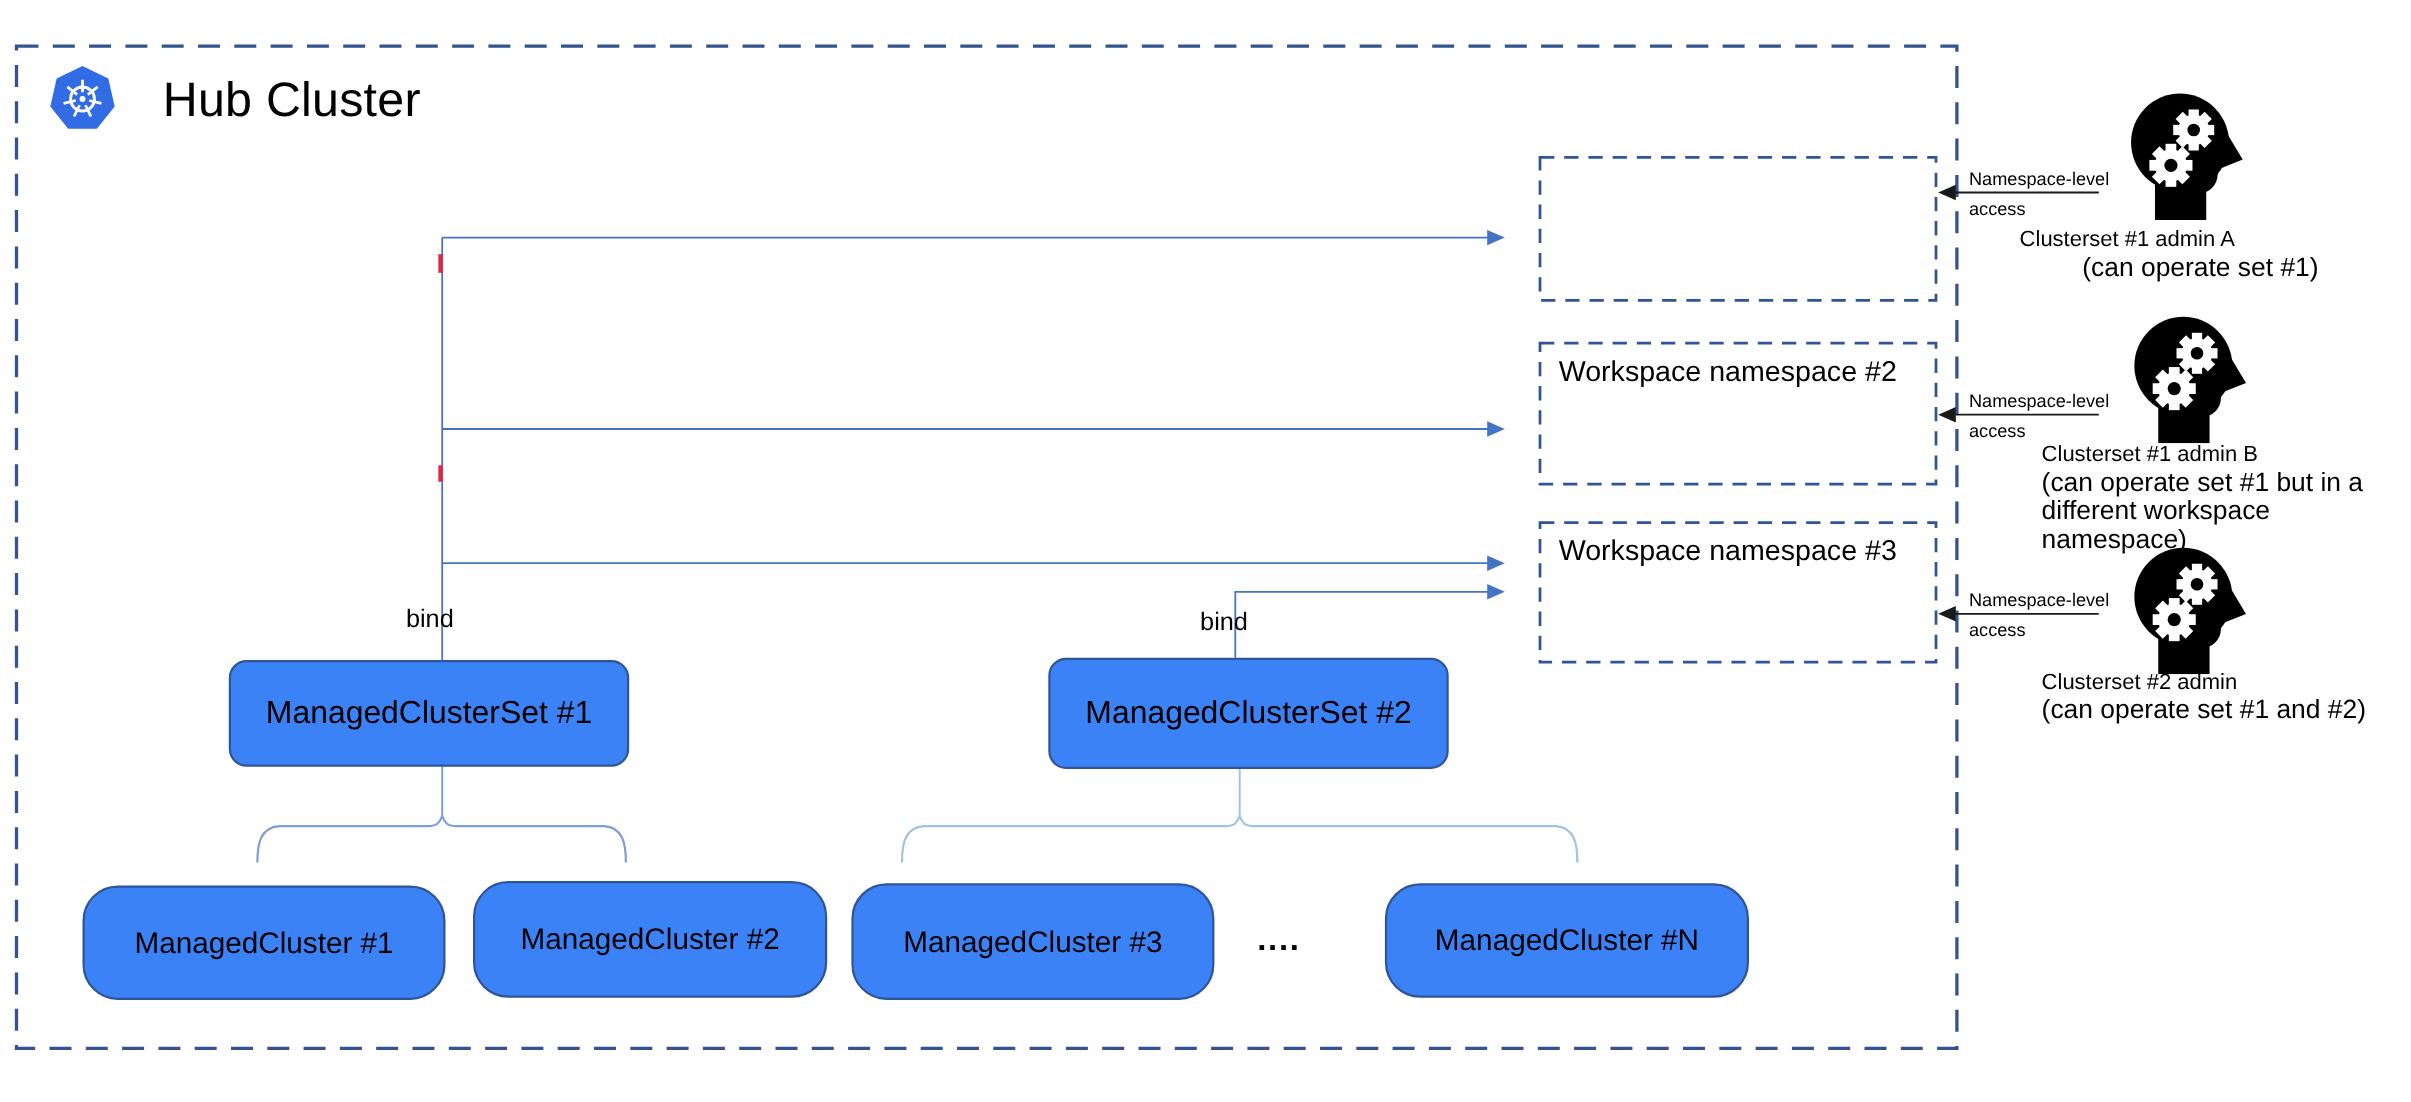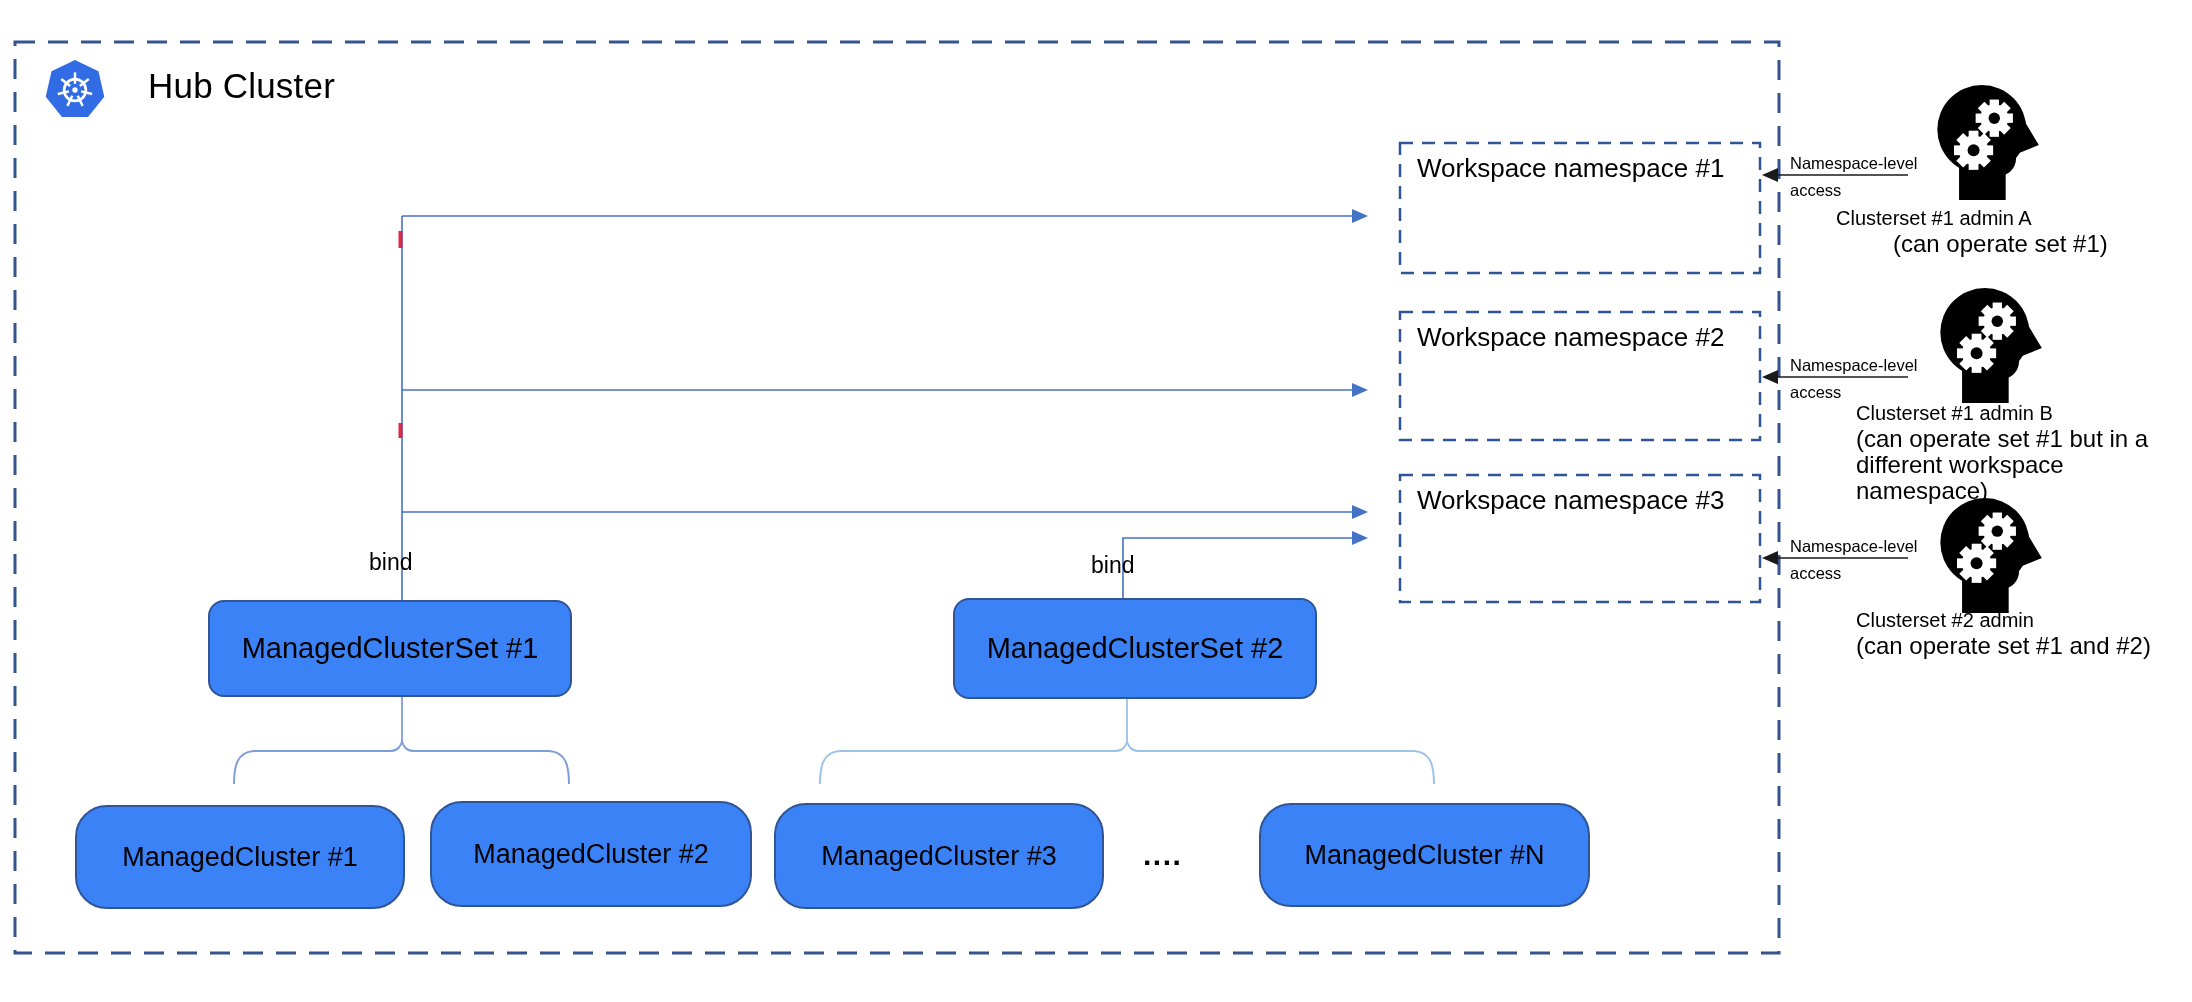--- a/index.html
+++ b/index.html
@@ -1,20 +1,20 @@
 <!DOCTYPE html>
 <html><head>
 <meta charset="utf-8">
 <style>
   html,body{margin:0;padding:0;background:#fff;}
   .stage{position:relative;width:2192px;height:1002px;background:#fff;
          font-family:"Liberation Sans",sans-serif;color:#000;overflow:hidden;}
   .svg-layer{position:absolute;left:0;top:0;z-index:1;}
   .lbl{position:absolute;z-index:2;}
-  .title{font-size:35px;letter-spacing:.2px;}
+  .title{font-size:44px;letter-spacing:.2px;}
   .ws-label{font-size:26px;}
   .roundbox{position:absolute;z-index:2;border:2.5px solid #2F5597;border-radius:16px;
             background:#3b82f6;display:flex;align-items:center;justify-content:center;text-align:center;}
   .mcs{font-size:29px;}
   .mc{font-size:27px;border-radius:32px;}
   .bind{font-size:23px;font-weight:normal;z-index:3;}
   .acc{font-size:16.5px;line-height:18px;white-space:nowrap;}
   .dots{font-size:30px;font-weight:bold;letter-spacing:1.5px;}
   .admin-text{font-size:24px;line-height:26px;white-space:pre-line;}
   .admin-name{font-size:20px;line-height:26px;white-space:nowrap;}
@@ -90,21 +90,20 @@
       <line x1="33.7" y1="25.1" x2="42.3" y2="18.3"></line>
       <line x1="34.9" y1="30.3" x2="45.6" y2="32.8"></line>
       <line x1="31.6" y1="34.5" x2="36.4" y2="44.4"></line>
       <line x1="26.4" y1="34.5" x2="21.6" y2="44.4"></line>
       <line x1="23.1" y1="30.3" x2="12.4" y2="32.8"></line>
       <line x1="24.3" y1="25.1" x2="15.7" y2="18.3"></line>
     </g>
   </svg>
   <div class="lbl title" style="left:148px;top:66px">Hub Cluster</div>
 
-  <div class="lbl ws-label" style="left:1417px;top:153px">Workspace namespace #1</div>
   <div class="lbl ws-label" style="left:1417px;top:322px">Workspace namespace #2</div>
   <div class="lbl ws-label" style="left:1417px;top:485px">Workspace namespace #3</div>
 
   <div class="lbl bind" style="left:369px;top:549px">bind</div>
   <div class="lbl bind" style="left:1091px;top:552px">bind</div>
 
   <div class="roundbox mcs" style="left:208px;top:600px;width:360px;height:93px">
     <span>ManagedClusterSet #1</span>
   </div>
   <div class="roundbox mcs" style="left:953px;top:598px;width:360px;height:97px">

